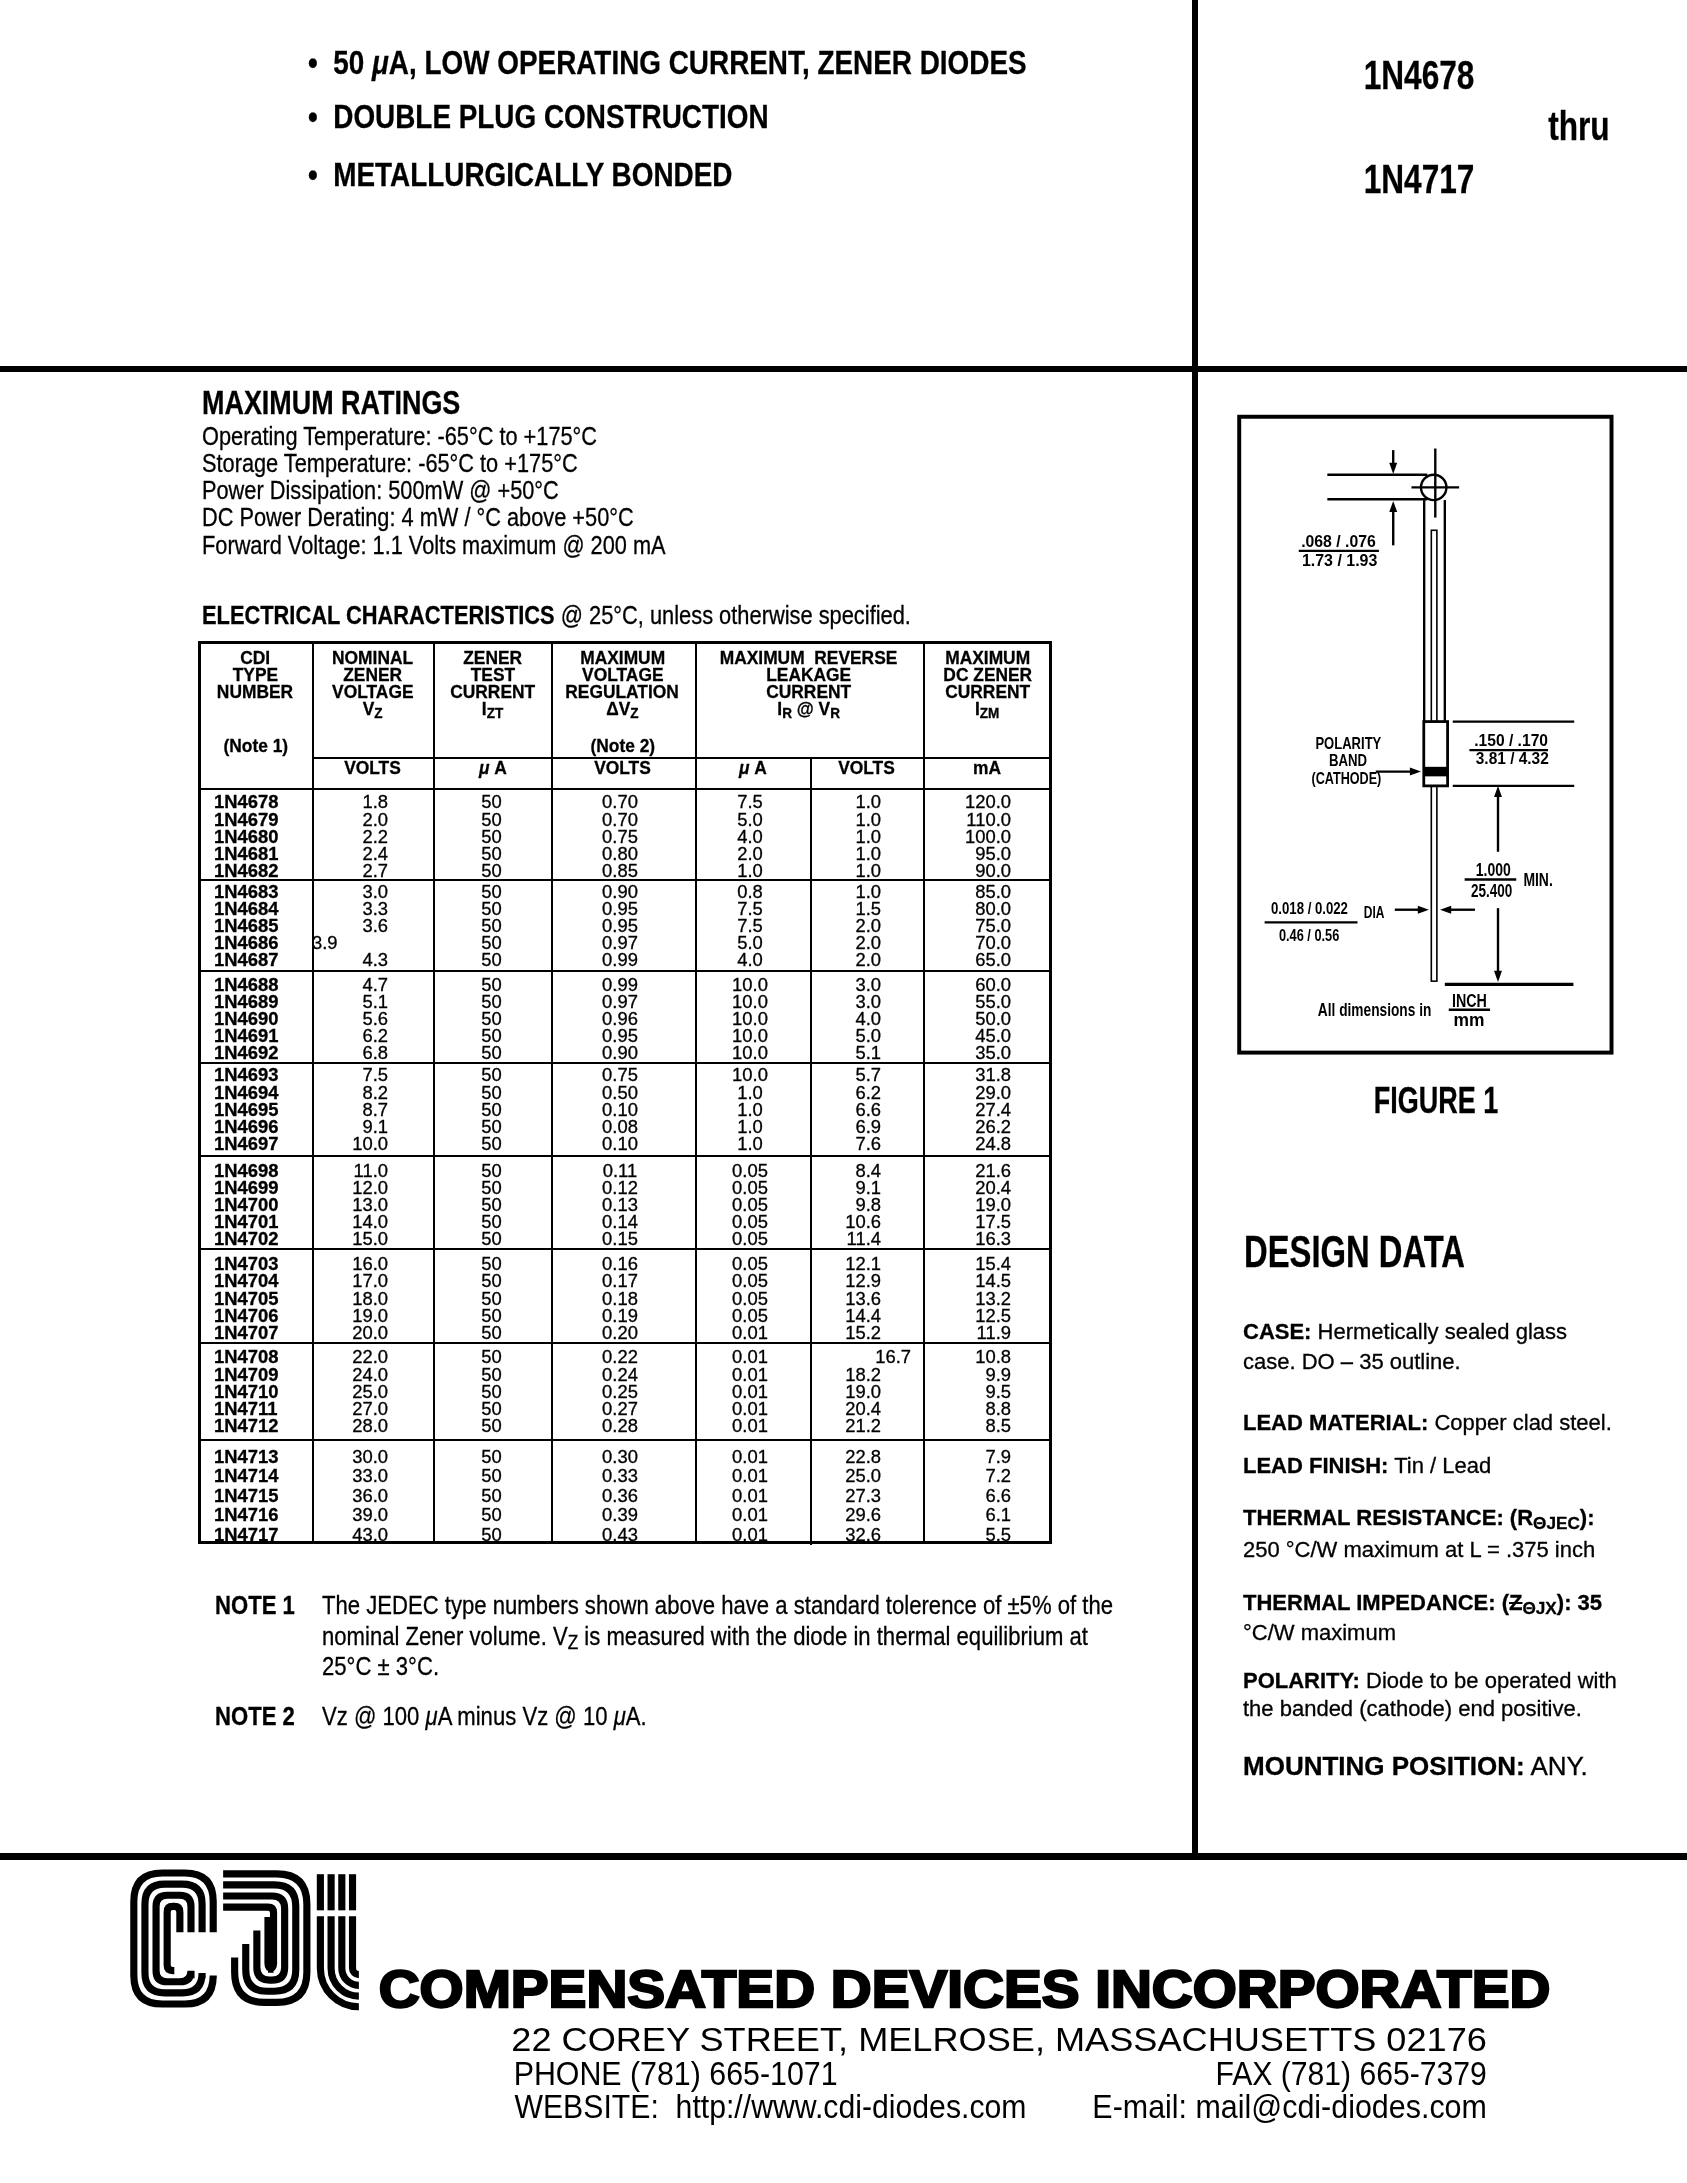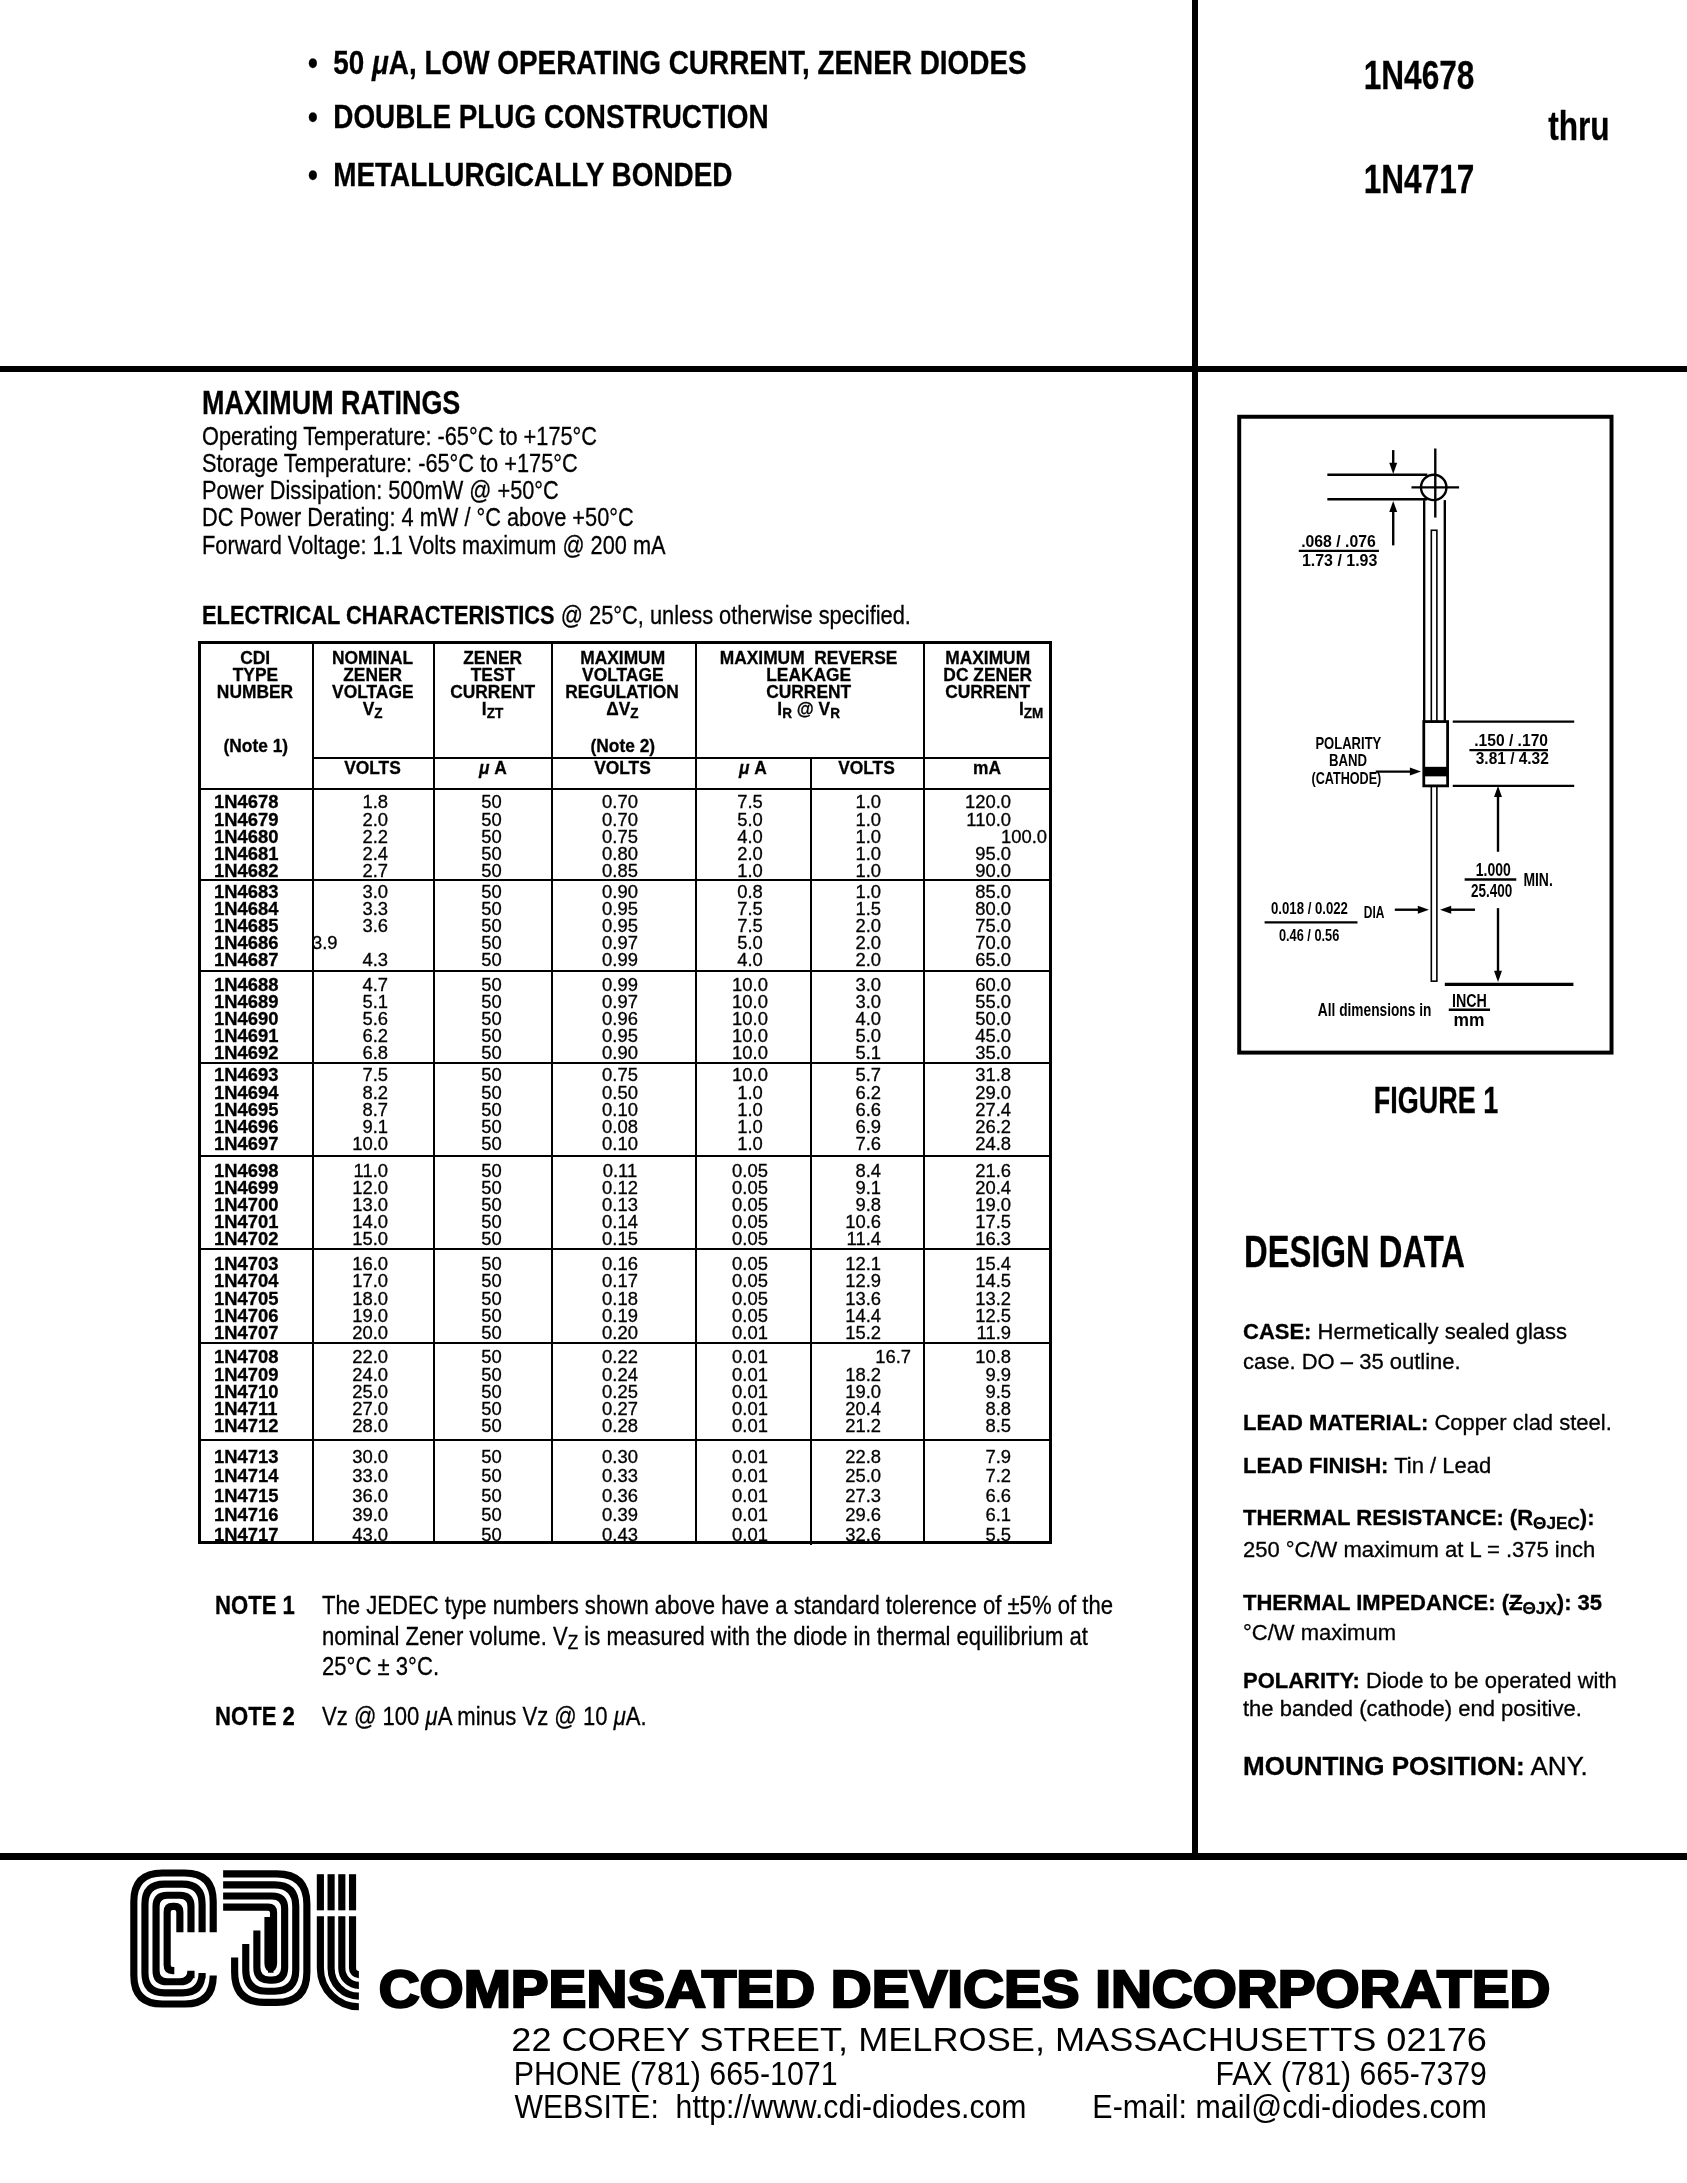--- a/index.html
+++ b/index.html
@@ -117,21 +117,21 @@
 <div style="position:absolute;left:610px;top:683px;width:397px;text-align:center;font-size:18.7px;font-weight:bold;line-height:1;white-space:nowrap;"><span style="display:inline-block;transform:scaleX(0.93);">CURRENT</span></div>
 
 <div style="position:absolute;left:610px;top:700px;width:397px;text-align:center;font-size:18.7px;font-weight:bold;line-height:1;white-space:nowrap;"><span style="display:inline-block;transform:scaleX(0.93);">I<sub class="z">R</sub> @ V<sub class="z">R</sub></span></div>
 
 <div style="position:absolute;left:789px;top:649px;width:397px;text-align:center;font-size:18.7px;font-weight:bold;line-height:1;white-space:nowrap;"><span style="display:inline-block;transform:scaleX(0.93);">MAXIMUM</span></div>
 
 <div style="position:absolute;left:789px;top:666px;width:397px;text-align:center;font-size:18.7px;font-weight:bold;line-height:1;white-space:nowrap;"><span style="display:inline-block;transform:scaleX(0.93);">DC ZENER</span></div>
 
 <div style="position:absolute;left:789px;top:683px;width:397px;text-align:center;font-size:18.7px;font-weight:bold;line-height:1;white-space:nowrap;"><span style="display:inline-block;transform:scaleX(0.93);">CURRENT</span></div>
 
-<div style="position:absolute;left:789px;top:700px;width:397px;text-align:center;font-size:18.7px;font-weight:bold;line-height:1;white-space:nowrap;padding-left:44px;"><span style="display:inline-block;transform:scaleX(0.93);">I<sub class="z">ZM</sub></span></div>
+<div style="position:absolute;left:789px;top:700px;width:397px;text-align:center;font-size:18.7px;font-weight:bold;line-height:1;white-space:nowrap;"><span style="display:inline-block;transform:scaleX(0.93);">I<sub class="z">ZM</sub></span></div>
 
 <div style="position:absolute;left:174px;top:759px;width:397px;text-align:center;font-size:18.7px;font-weight:bold;line-height:1;white-space:nowrap;"><span style="display:inline-block;transform:scaleX(0.93);">VOLTS</span></div>
 
 <div style="position:absolute;left:294px;top:759px;width:397px;text-align:center;font-size:18.7px;font-weight:bold;line-height:1;white-space:nowrap;"><span style="display:inline-block;transform:scaleX(0.93);"><i>μ</i> A</span></div>
 
 <div style="position:absolute;left:424px;top:759px;width:397px;text-align:center;font-size:18.7px;font-weight:bold;line-height:1;white-space:nowrap;"><span style="display:inline-block;transform:scaleX(0.93);">VOLTS</span></div>
 
 <div style="position:absolute;left:554px;top:759px;width:397px;text-align:center;font-size:18.7px;font-weight:bold;line-height:1;white-space:nowrap;"><span style="display:inline-block;transform:scaleX(0.93);"><i>μ</i> A</span></div>
 
 <div style="position:absolute;left:668px;top:759px;width:397px;text-align:center;font-size:18.7px;font-weight:bold;line-height:1;white-space:nowrap;"><span style="display:inline-block;transform:scaleX(0.93);">VOLTS</span></div>
@@ -158,21 +158,21 @@
     <span style="position:absolute;left:923px;width:88px;text-align:right;">110.0</span>
   </div>
 
 <div style="position:absolute;left:0;top:828px;font-size:18.4px;line-height:1;">
     <span style="position:absolute;left:214px;font-weight:bold;">1N4680</span>
     <span style="position:absolute;left:312px;width:76px;text-align:right;">2.2</span>
     <span style="position:absolute;left:433px;width:117px;text-align:center;">50</span>
     <span style="position:absolute;left:551px;width:138px;text-align:center;">0.75</span>
     <span style="position:absolute;left:695px;width:110px;text-align:center;">4.0</span>
     <span style="position:absolute;left:810px;width:71px;text-align:right;">1.0</span>
-    <span style="position:absolute;left:959px;width:88px;text-align:right;">100.0</span>
+    <span style="position:absolute;left:923px;width:88px;text-align:right;">100.0</span>
   </div>
 
 <div style="position:absolute;left:0;top:845px;font-size:18.4px;line-height:1;">
     <span style="position:absolute;left:214px;font-weight:bold;">1N4681</span>
     <span style="position:absolute;left:312px;width:76px;text-align:right;">2.4</span>
     <span style="position:absolute;left:433px;width:117px;text-align:center;">50</span>
     <span style="position:absolute;left:551px;width:138px;text-align:center;">0.80</span>
     <span style="position:absolute;left:695px;width:110px;text-align:center;">2.0</span>
     <span style="position:absolute;left:810px;width:71px;text-align:right;">1.0</span>
     <span style="position:absolute;left:923px;width:88px;text-align:right;">95.0</span>

